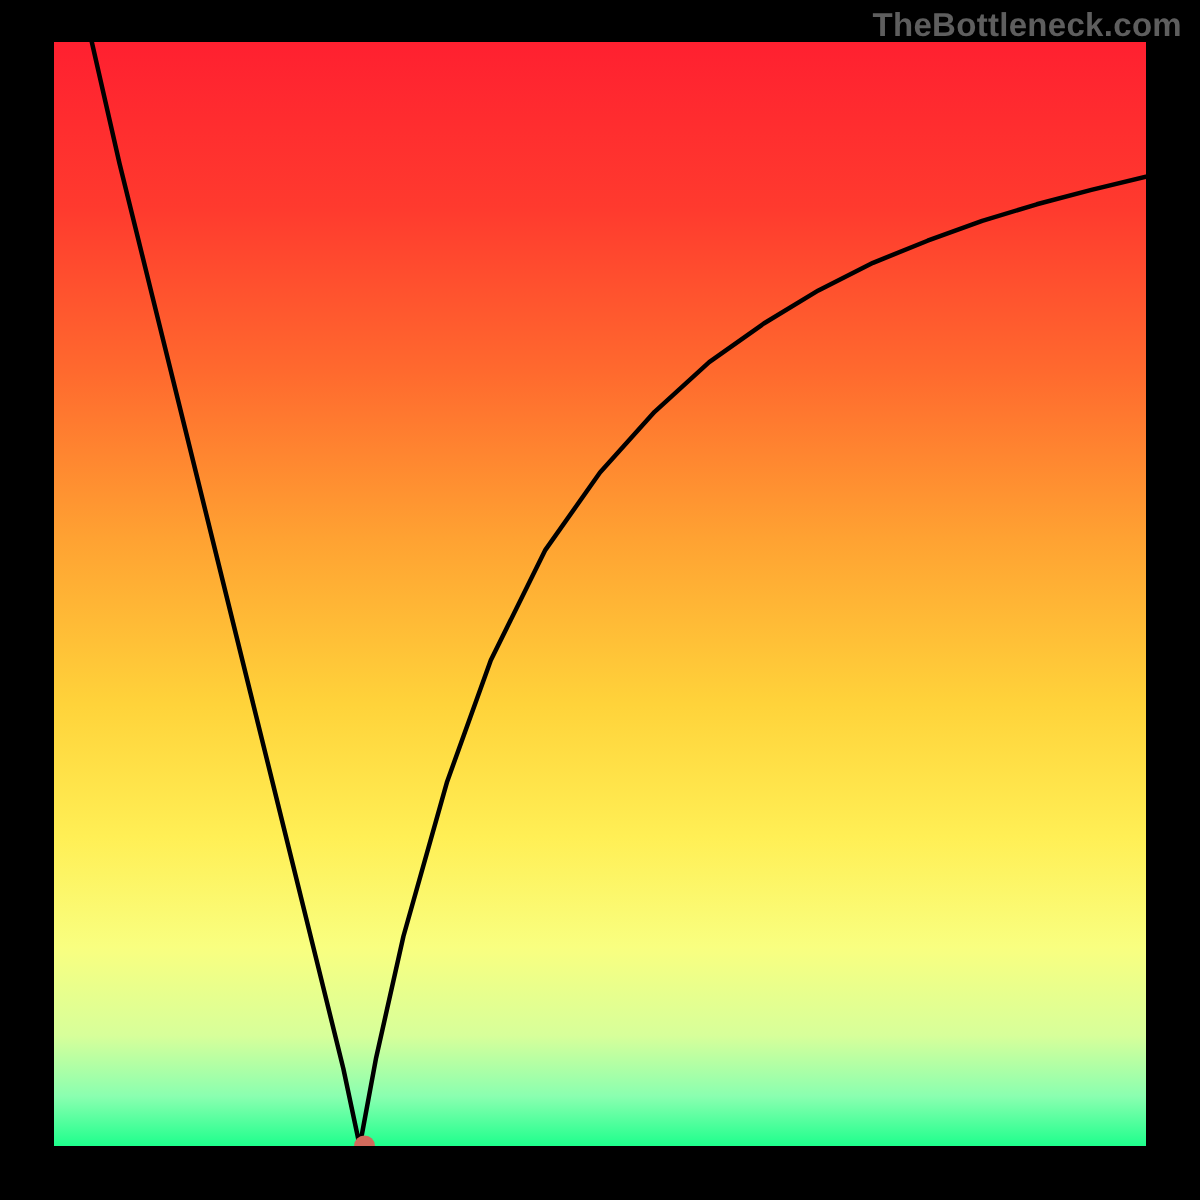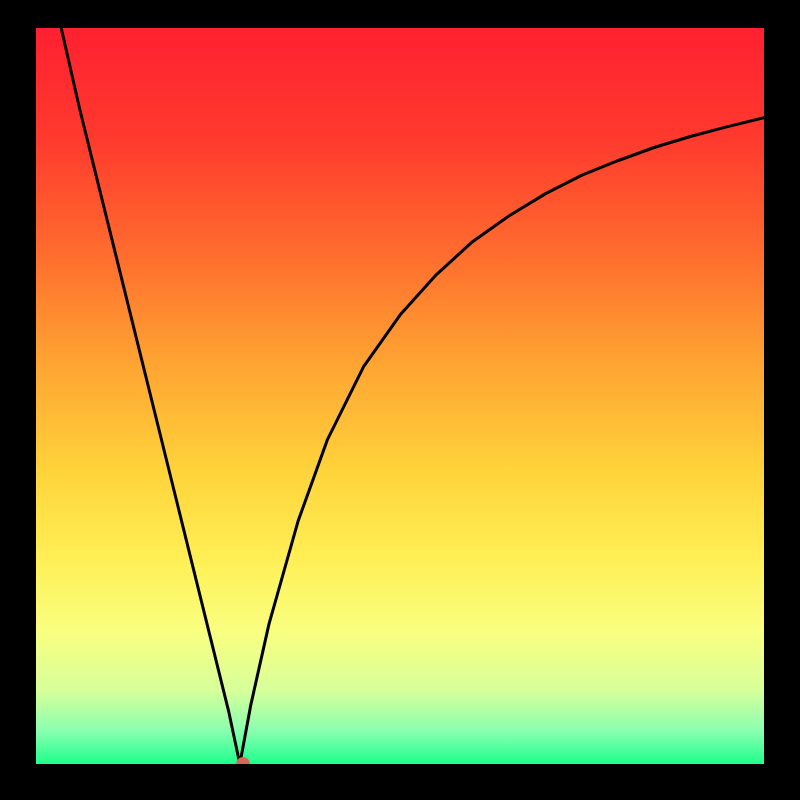--- a/index.html
+++ b/index.html
@@ -55,20 +55,21 @@
     border-radius: 50%;
     transform: translate(-50%, -50%);
     z-index: 5;
   }
 </style>
 </head>
 <body>
 
 <div class="frame">
 
+  <div class="watermark">TheBottleneck.com</div>
 
   <div class="plot-area">
 
     <svg class="gradient" viewBox="0 0 728 736" preserveAspectRatio="none">
       <defs>
         <linearGradient id="bg-grad" x1="0" y1="0" x2="0" y2="1">
             <stop offset="0%" stop-color="#ff2030"></stop>
             <stop offset="15%" stop-color="#ff3a2e"></stop>
             <stop offset="30%" stop-color="#ff6a2e"></stop>
             <stop offset="45%" stop-color="#ffa232"></stop>

